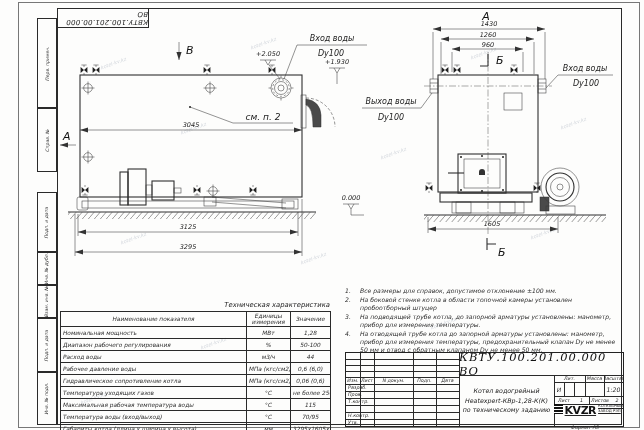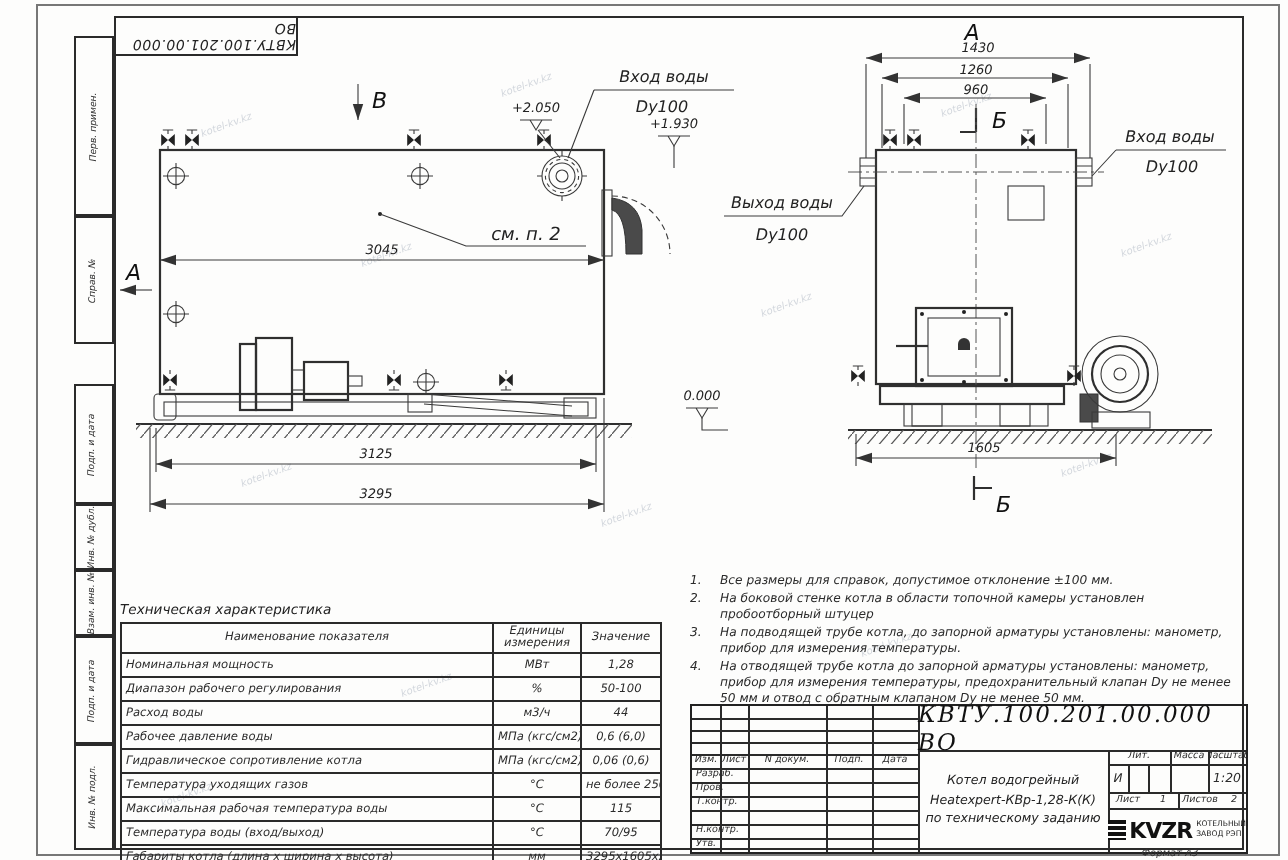--- a/index.html
+++ b/index.html
@@ -26,39 +26,39 @@
   text.t7{font:italic 6.5px "DejaVu Sans",sans-serif;fill:#222;}
   text.t8{font:italic 8px "DejaVu Sans",sans-serif;fill:#222;}
   text.t9{font:italic 9px "DejaVu Sans",sans-serif;fill:#222;}
   text.t11{font:italic 11px "DejaVu Sans",sans-serif;fill:#111;}
   
   .notes{position:absolute;left:345px;top:287px;width:272px;font:italic 6.1px "DejaVu Sans",sans-serif;color:#2b2b2b;}
   .note{display:flex;margin-bottom:1px;line-height:1.32;}
   .note .n{width:15px;flex:none;}
   
   .tech{position:absolute;left:60px;top:301px;width:270px;}
-  .tech .tt{font:italic 6.8px "DejaVu Sans",sans-serif;text-align:left;margin-bottom:2px;}
+  .tech .tt{font:italic 6.8px "DejaVu Sans",sans-serif;text-align:right;margin-bottom:2px;}
   table.tc{border-collapse:collapse;width:270px;table-layout:fixed;}
   table.tc td{border:1px solid #2a2a2a;font:italic 5.8px "DejaVu Sans",sans-serif;
       padding:0 2px;height:11px;overflow:hidden;white-space:nowrap;color:#2b2b2b;}
   table.tc td.c{text-align:center;}
   table.tc tr.hd td{height:14px;text-align:center;white-space:normal;line-height:1.1;}
   
   .tb{position:absolute;left:345px;top:352px;width:277px;height:73px;border:1.6px solid #222;box-sizing:content-box;}
   .tb .v,.tb .h{position:absolute;background:#2a2a2a;}
   .tb .v{width:1px;}
   .tb .h{height:1px;}
   .tb .lbl{position:absolute;font:italic 4.8px "DejaVu Sans",sans-serif;color:#2b2b2b;
       display:flex;align-items:center;justify-content:center;white-space:nowrap;overflow:hidden;}
   .tb .lleft{justify-content:flex-start;padding-left:2px;}
   .docnum{position:absolute;left:113px;top:0;width:164px;height:22px;display:flex;align-items:center;
       justify-content:center;font:italic 11.5px "DejaVu Serif",serif;letter-spacing:1px;color:#111;}
   .nm{position:absolute;left:113px;top:22px;width:95px;height:51px;display:flex;flex-direction:column;
       align-items:center;justify-content:center;font:italic 6.3px "DejaVu Sans",sans-serif;line-height:1.5;text-align:center;}
-  .logo{position:absolute;left:208px;top:51px;width:69px;height:22px;display:flex;align-items:center;justify-content:center;gap:2px;}
+  .logo{position:absolute;left:208px;top:51px;width:69px;height:22px;display:flex;justify-content:center;gap:2px;text-decoration:underline;}
   .logo .em{width:10px;height:10px;background:repeating-linear-gradient(#111 0 2px,#fff 2px 3px);}
   .logo .kv{font:bold 11px "DejaVu Sans",sans-serif;letter-spacing:-.5px;color:#111;}
   .logo .co{font:3.8px/1.3 "DejaVu Sans",sans-serif;color:#222;}
   .fmt{position:absolute;left:545px;top:424px;width:80px;text-align:center;font:italic 5px "DejaVu Sans",sans-serif;color:#333;}
 </style>
 </head>
 <body>
 
 <div id="sheet">
 

